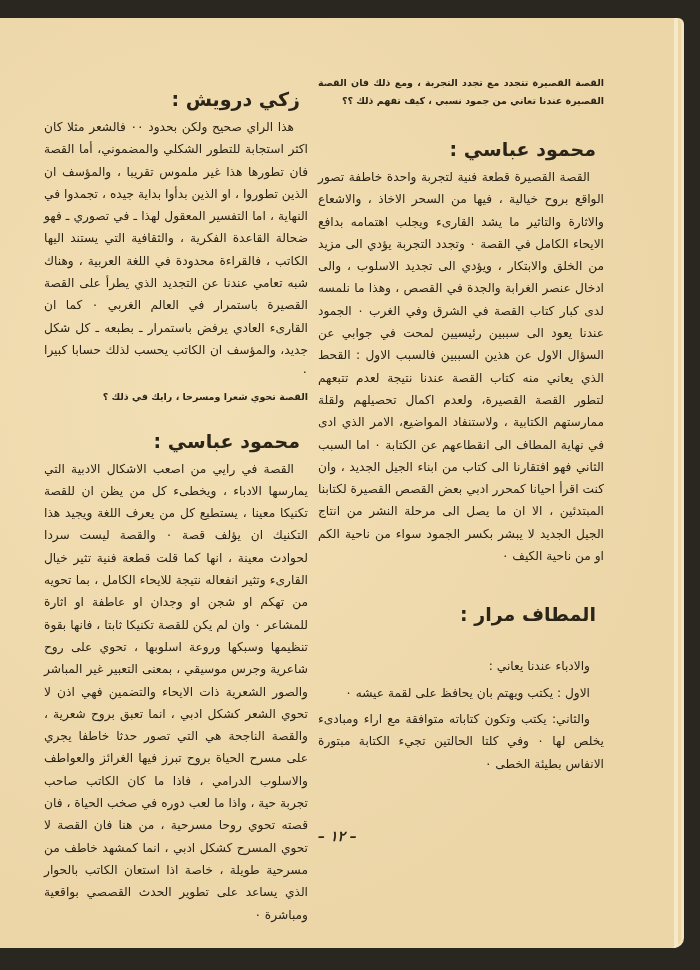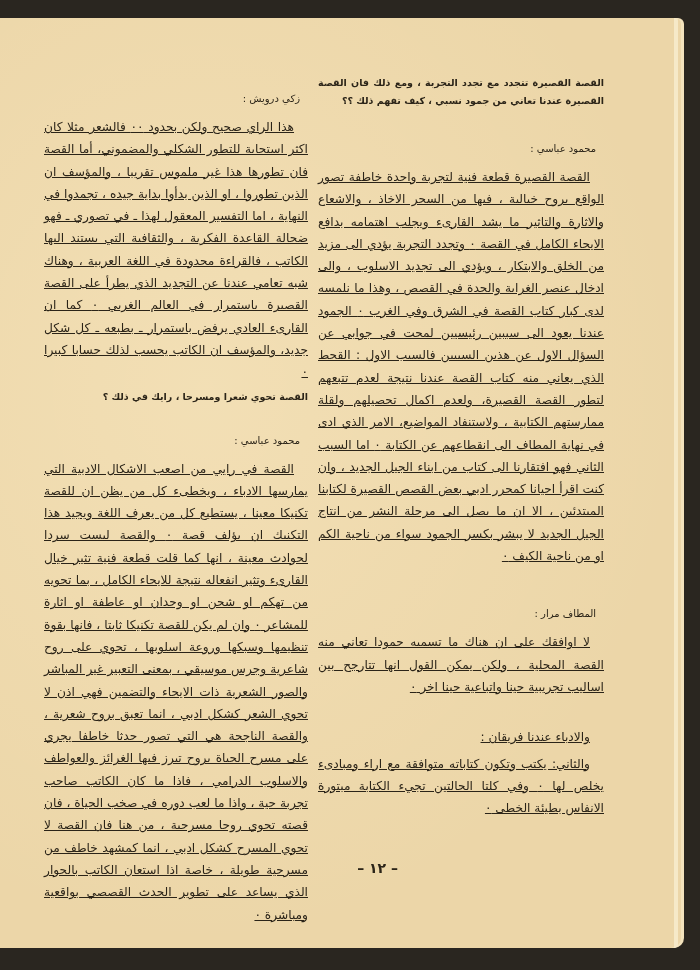--- a/index.html
+++ b/index.html
@@ -19,53 +19,53 @@
     font-size: 12.2px; line-height: 22.3px;
   }
   .col-right { right: 80px; width: 286px; top: 56px; }
   .col-left  { left: 44px; width: 264px; top: 62px; }
   .question {
     font-size: 9.5px; font-weight: bold; line-height: 18px; color: #2b2418;
     margin-bottom: 28px;
   }
   .question.q2 { margin-bottom: 24px; }
   .speaker {
-    font-weight: normal; font-size: 10px; line-height: 22px; margin: 8px 0 6px 0;
+    font-weight: bold; font-size: 19px; line-height: 22px; margin: 8px 0 6px 0;
     padding-right: 8px;
   }
-  .para { text-indent: 14px; margin: 0 0 4px 0; text-decoration: underline; }
+  .para { text-indent: 14px; margin: 0 0 4px 0; }
   .gap { height: 24px; }
   .gap-s { height: 10px; }
   .pagenum {
-    position: absolute; top: 842px; left: 318px; width: 80px; text-align: right;
-    direction: rtl; font-weight: bold; font-size: 14px; color: #2b2418;
+    position: absolute; top: 810px; left: 318px; width: 80px; text-align: left;
+    direction: rtl; font-weight: bold; font-size: 14px; color: #2b2418; font-style: italic;
   }
   .smudge {
     position: absolute; right: 6px; top: 0; width: 4px; height: 930px;
     background: #f6e9c8; border-radius: 0 6px 10px 0;
   }
 </style>
 </head>
 <body>
 
 <div class="page">
   <div class="smudge"></div>
 
   <div class="col col-right">
     <div class="question">القصة القصيرة تتجدد مع تجدد التجربة ، ومع ذلك فان القصة القصيرة عندنا تعاني من جمود نسبي ، كيف تفهم ذلك ؟؟</div>
 
     <div class="speaker">محمود عباسي :</div>
     <p class="para">القصة القصيرة قطعة فنية لتجربة واحدة خاطفة تصور الواقع بروح خيالية ، فيها من السحر الاخاذ ، والاشعاع والاثارة والتاثير ما يشد القارىء ويجلب اهتمامه بدافع الايحاء الكامل في القصة ٠ وتجدد التجربة يؤدي الى مزيد من الخلق والابتكار ، ويؤدي الى تجديد الاسلوب ، والى ادخال عنصر الغرابة والجدة في القصص ، وهذا ما نلمسه لدى كبار كتاب القصة في الشرق وفي الغرب ٠ الجمود عندنا يعود الى سببين رئيسيين لمحت في جوابي عن السؤال الاول عن هذين السببين فالسبب الاول : القحط الذي يعاني منه كتاب القصة عندنا نتيجة لعدم تتبعهم لتطور القصة القصيرة، ولعدم اكمال تحصيلهم ولقلة ممارستهم الكتابية ، ولاستنفاد المواضيع، الامر الذي ادى في نهاية المطاف الى انقطاعهم عن الكتابة ٠ اما السبب الثاني فهو افتقارنا الى كتاب من ابناء الجيل الجديد ، وان كنت اقرأ احيانا كمحرر ادبي بعض القصص القصيرة لكتابنا المبتدئين ، الا ان ما يصل الى مرحلة النشر من انتاج الجيل الجديد لا يبشر بكسر الجمود سواء من ناحية الكم او من ناحية الكيف ٠</p>
 
     <div class="gap"></div>
     <div class="speaker">المطاف مرار :</div>
-    <p class="para">لا اوافقك على ان هناك ما تسميه جمودا تعاني منه القصة المحلية ، ولكن يمكن القول انها تتارجح بين اساليب تجريبية حينا واتباعية حينا اخر ٠</p>
 
     <div class="gap"></div>
-    <p class="para">والادباء عندنا فريقان :</p>
+    <p class="para">والادباء عندنا يعاني :</p>
+    <p class="para">الاول : يكتب ويهتم بان يحافظ على لقمة عيشه ٠</p>
     <p class="para">والثاني: يكتب وتكون كتاباته متوافقة مع اراء ومبادىء يخلص لها ٠ وفي كلتا الحالتين تجيء الكتابة مبتورة الانفاس بطيئة الخطى ٠</p>
   </div>
 
   <div class="col col-left">
     <div class="speaker">زكي درويش :</div>
     <p class="para">هذا الراي صحيح ولكن بحدود ٠٠ فالشعر مثلا كان اكثر استجابة للتطور الشكلي والمضموني، أما القصة فان تطورها هذا غير ملموس تقريبا ، والمؤسف ان الذين تطوروا ، او الذين بدأوا بداية جيده ، تجمدوا في النهاية ، اما التفسير المعقول لهذا ـ في تصوري ـ فهو ضحالة القاعدة الفكرية ، والثقافية التي يستند اليها الكاتب ، فالقراءة محدودة في اللغة العربية ، وهناك شبه تعامي عندنا عن التجديد الذي يطرأ على القصة القصيرة باستمرار في العالم الغربي ٠ كما ان القارىء العادي يرفض باستمرار ـ بطبعه ـ كل شكل جديد، والمؤسف ان الكاتب يحسب لذلك حسابا كبيرا ٠</p>
 
     <div class="question q2">القصة تحوي شعرا ومسرحا ، رايك في ذلك ؟</div>
 
     <div class="speaker">محمود عباسي :</div>

